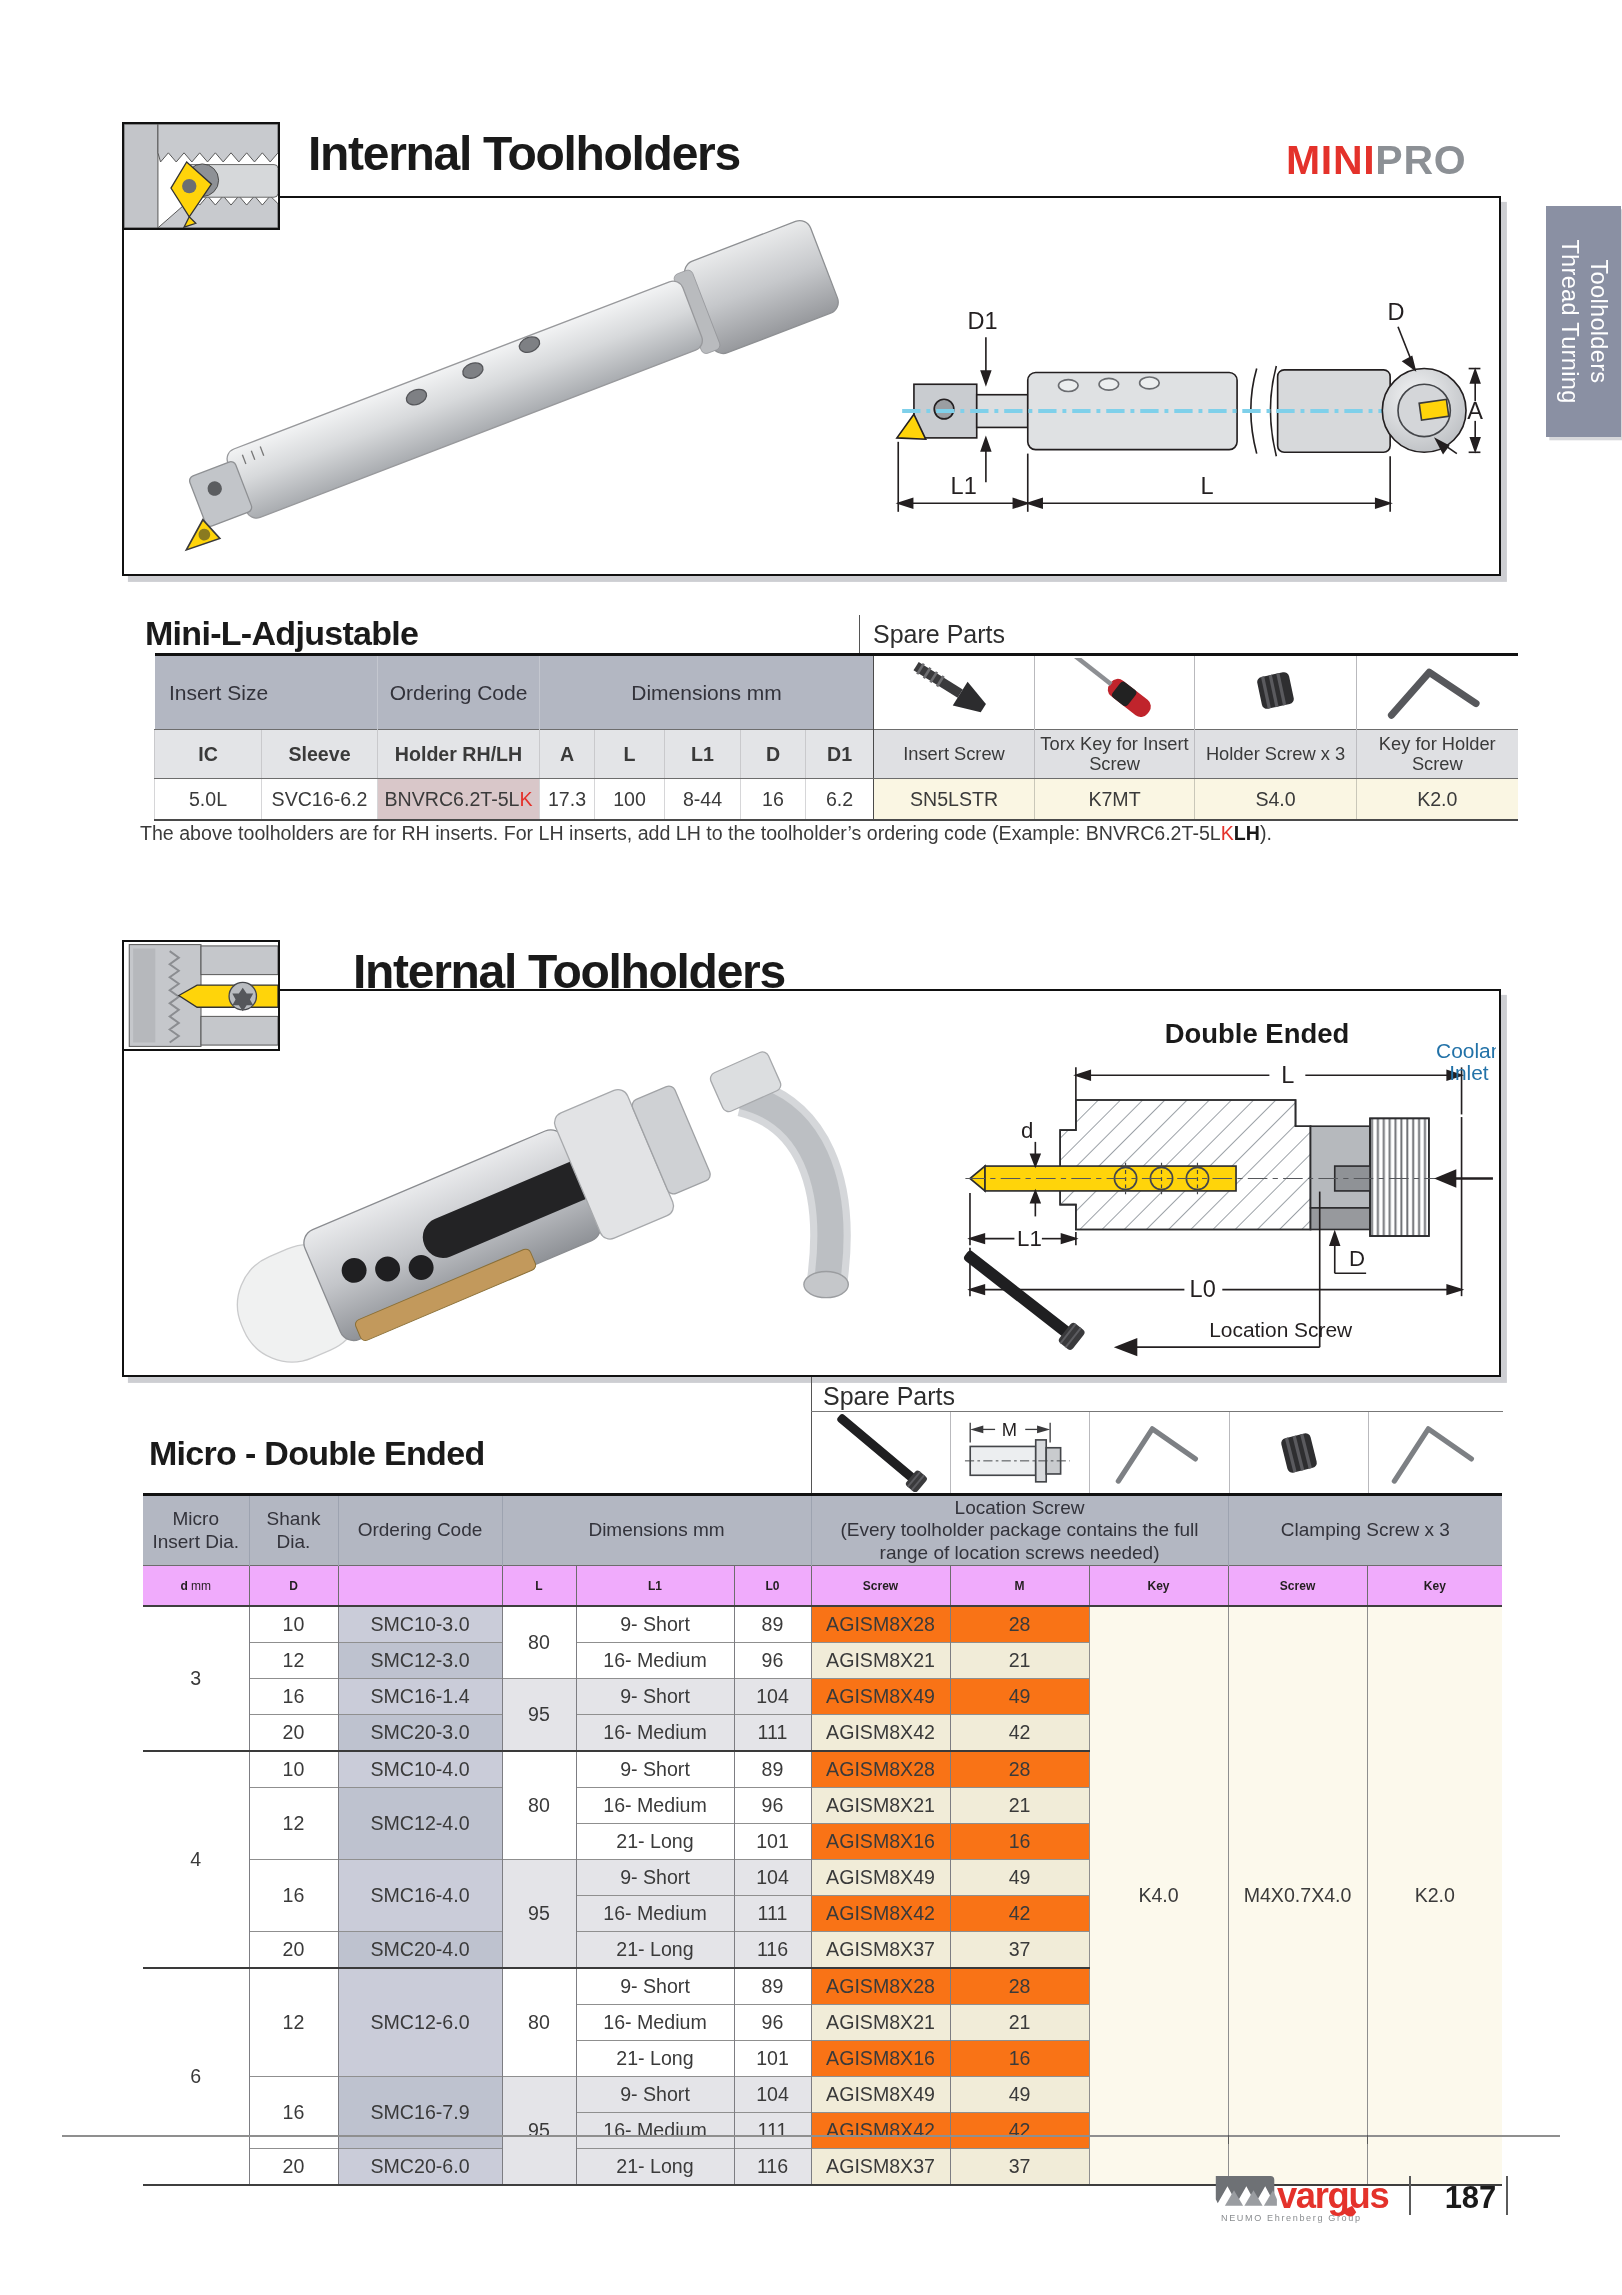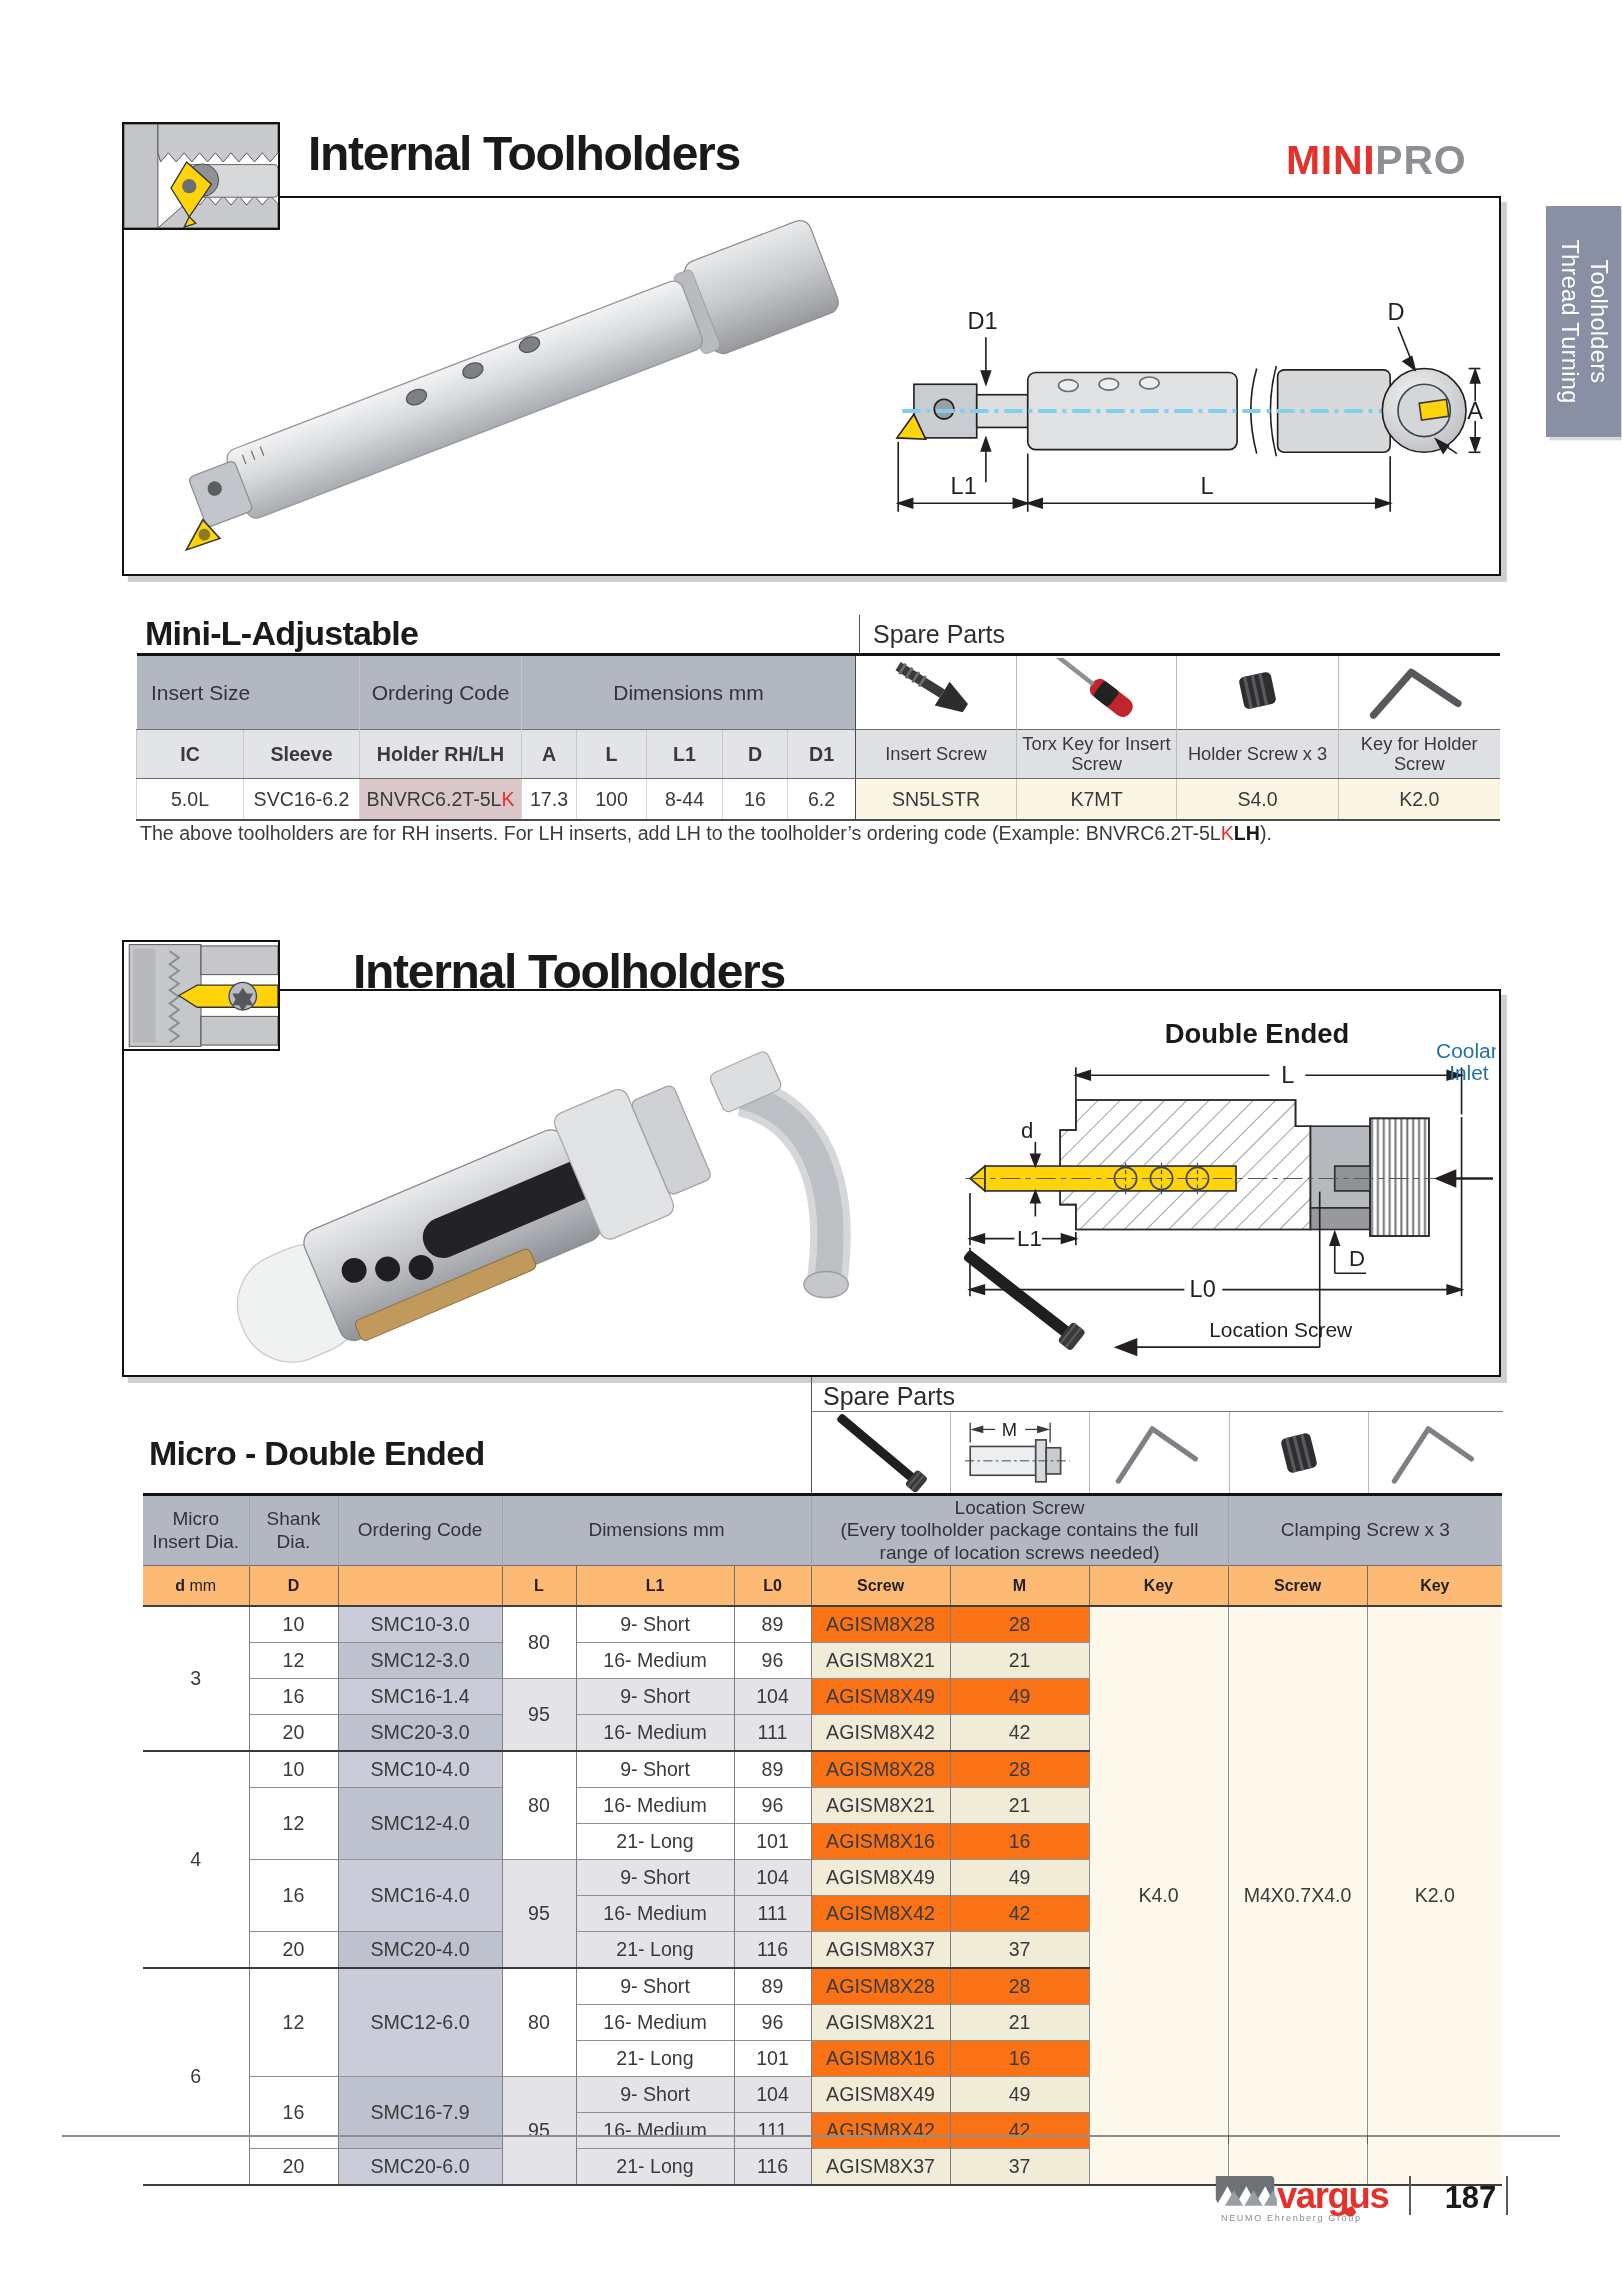--- a/index.html
+++ b/index.html
@@ -36,21 +36,21 @@
   #t1 .imgcell{background:#fff;border-left:0.7px solid #b9b9bd;}
   #t1 .spl{border-left:1.3px solid #4a4a4a !important;}
   .redK{color:#e4322b;}
   .note{font-size:19.6px;color:#3a3a3a;}
   .note b{color:#1a1a1a;}
   
   #t3{width:1359px;border-top:3.3px solid #111;border-bottom:2.6px solid #3f3f3f;}
   #t3 th,#t3 td{text-align:center;vertical-align:middle;overflow:hidden;}
   #t3 .hb{background:#b3b7c2;font-weight:normal;font-size:19px;color:#33333b;line-height:1.18;
           border-left:0.7px solid #9da3b0;height:67px;white-space:pre-line;}
-  #t3 tr.sub th{background:#fdba74;font-size:16px;height:37px;border-left:1.3px solid #6d6d6d;
+  #t3 tr.sub th{background:#f0abfc;font-size:12px;height:37px;border-left:1.3px solid #6d6d6d;
           border-top:1.3px solid #6d6d6d;border-bottom:2px solid #3f3f3f;}
   #t3 td{font-size:19.6px;color:#3a3a3a;height:33px;border-top:1px solid #8f8f8f;border-left:1.3px solid #7d7d82;}
   #t3 td.c-d{background:#fff;border-left:none;}
   #t3 .ca{background:#caccd9;}
   #t3 .cb{background:#bec2cf;}
   #t3 td.c-L,#t3 td.c-L1,#t3 td.c-L0{background:#fff;}
   #t3 td.gy{background:#e4e4e8;}
   #t3 td.fa{background:#f97316;}
   #t3 td.fb{background:#f1ecd8;}
   #t3 td.c-key,#t3 td.c-cs,#t3 td.c-ck{background:#fcf9ec;border-left:1.3px solid #8f8f8f;}
@@ -196,21 +196,21 @@
     <div class="side-tab-inner">
       <span>Thread Turning</span>
       <span>Toolholders</span>
     </div>
   </div>
 
   <div class="abs heading" style="left:145px;top:614px;">Mini-L-Adjustable</div>
   <div class="abs spare-label" style="left:873px;top:620px;">Spare Parts</div>
   <div class="abs divline" style="left:859px;top:615px;width:1.3px;height:38px;"></div>
 
-  <table id="t1" class="abs" style="left:136px;top:653px;">
+  <table id="t1" class="abs" style="left:154px;top:653px;">
     <colgroup>
       <col style="width:107px">
         <col style="width:116px">
         <col style="width:162px">
         <col style="width:55px">
       <col style="width:70px">
         <col style="width:76px">
         <col style="width:65px">
         <col style="width:68px">
       <col style="width:161px">

